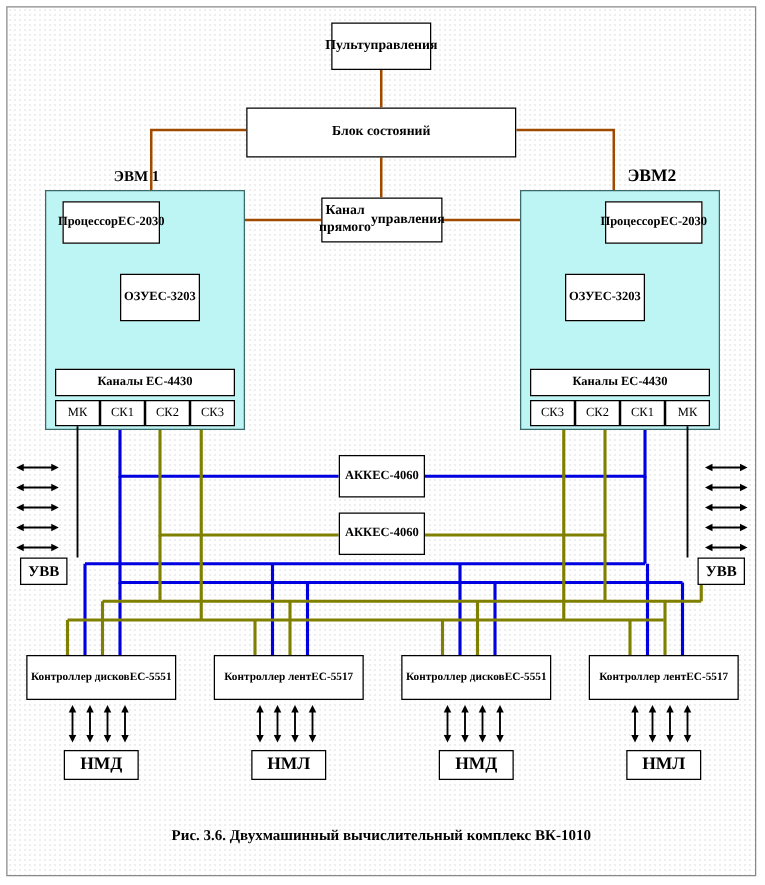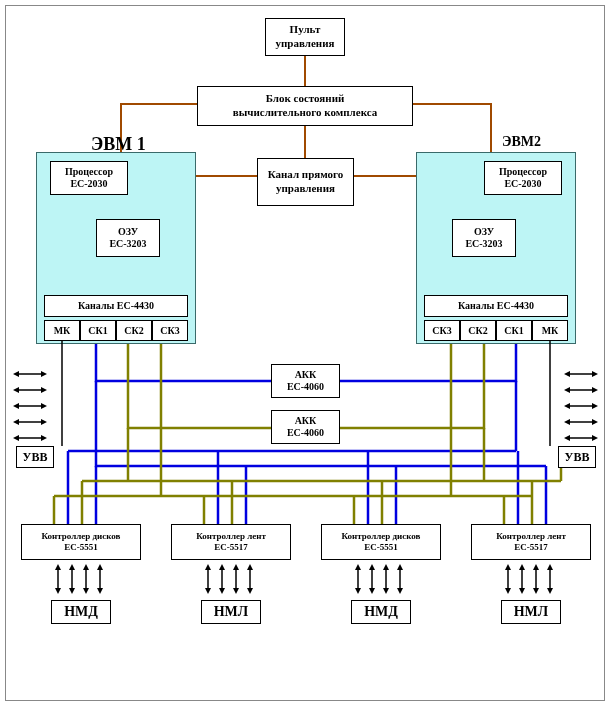--- a/index.html
+++ b/index.html
@@ -1,23 +1,23 @@
 <!DOCTYPE html>
 <html><head>
 <meta charset="utf-8">
 <style>
   html,body{margin:0;padding:0}
   body{width:612px;height:708px;font-family:"Times New Roman",serif;font-size:11px;color:#000;position:relative;background:#fff}
   .frame{position:absolute;left:5px;top:5px;width:600px;height:696px;border:1px solid #888;box-sizing:border-box;
     background-image:radial-gradient(circle,#bbb 0.6px,transparent 0.7px);
     background-size:4px 4px;background-position:0 0;background-color:#fff}
-  .box{position:absolute;background:#fff;border:1px solid #000;text-align:center;display:flex;flex-direction:column;align-items:center;justify-content:center;box-sizing:border-box;line-height:1.25;font-weight:bold;z-index:10}
+  .box{position:absolute;background:#fff;border:1px solid #000;text-align:center;display:flex;flex-direction:row;align-items:center;justify-content:center;box-sizing:border-box;line-height:1.25;font-weight:bold;z-index:10}
   .cpu{position:absolute;background:#bdf5f5;border:1px solid #3a6a6a;box-sizing:border-box;z-index:5}
   .lbl{position:absolute;font-weight:bold;z-index:11;background:transparent}
-  .ch{position:absolute;background:#fff;border:1px solid #000;box-sizing:border-box;text-align:center;font-weight:bold;display:flex;align-items:center;justify-content:center;font-size:10px;z-index:10}
+  .ch{position:absolute;background:#fff;border:1px solid #000;box-sizing:border-box;text-align:center;font-weight:normal;display:flex;align-items:center;justify-content:center;font-size:10px;z-index:10}
   .caption{position:absolute;width:100%;text-align:center;font-weight:bold;font-size:12px;z-index:11}
   svg.wires{position:absolute;left:0;top:0;width:600px;height:696px;z-index:2}
   svg.arrows{position:absolute;left:0;top:0;width:600px;height:696px;z-index:12}
 </style>
 </head>
 <body>
 
 <div class="frame">
 
 <svg class="wires" viewBox="0 0 600 696">
@@ -92,29 +92,28 @@
   </g>
 </svg>
 
 <div class="box" style="left:259px;top:12px;width:80px;height:38px">
   <span>Пульт</span>
   <span>управления</span>
 </div>
 
 <div class="box" style="left:191px;top:80px;width:216px;height:40px">
   <span>Блок состояний</span>
-  <span>вычислительного комплекса</span>
-</div>
-
-<div class="box" style="left:251px;top:152px;width:97px;height:48px">
+</div>
+
+<div class="box" style="left:251px;top:152px;width:97px;height:36px">
   <span>Канал прямого</span>
   <span>управления</span>
 </div>
 
-<div class="lbl" style="left:85px;top:128px;font-size:18px">ЭВМ 1</div>
+<div class="lbl" style="left:85px;top:128px;font-size:12px">ЭВМ 1</div>
 <div class="cpu" style="left:30px;top:146px;width:160px;height:192px"></div>
 <div class="box" style="left:44px;top:155px;width:78px;height:34px;font-size:10px">
   <span>Процессор</span>
   <span>ЕС-2030</span>
 </div>
 <div class="box" style="left:90px;top:213px;width:64px;height:38px;font-size:10px">
   <span>ОЗУ</span>
   <span>ЕС-3203</span>
 </div>
 <div class="box" style="left:38px;top:289px;width:144px;height:22px;font-size:10px">
@@ -224,14 +223,15 @@
         <use href="#dav" x="380" y="558"></use>
         <use href="#dav" x="394" y="558"></use>
 
     <use href="#dav" x="502" y="558"></use>
         <use href="#dav" x="516" y="558"></use>
         <use href="#dav" x="530" y="558"></use>
         <use href="#dav" x="544" y="558"></use>
   </g>
 </svg>
 
+<div class="caption" style="top:655px">Рис. 3.6. Двухмашинный вычислительный комплекс ВК-1010</div>
 
 </div>
 
 </body></html>

